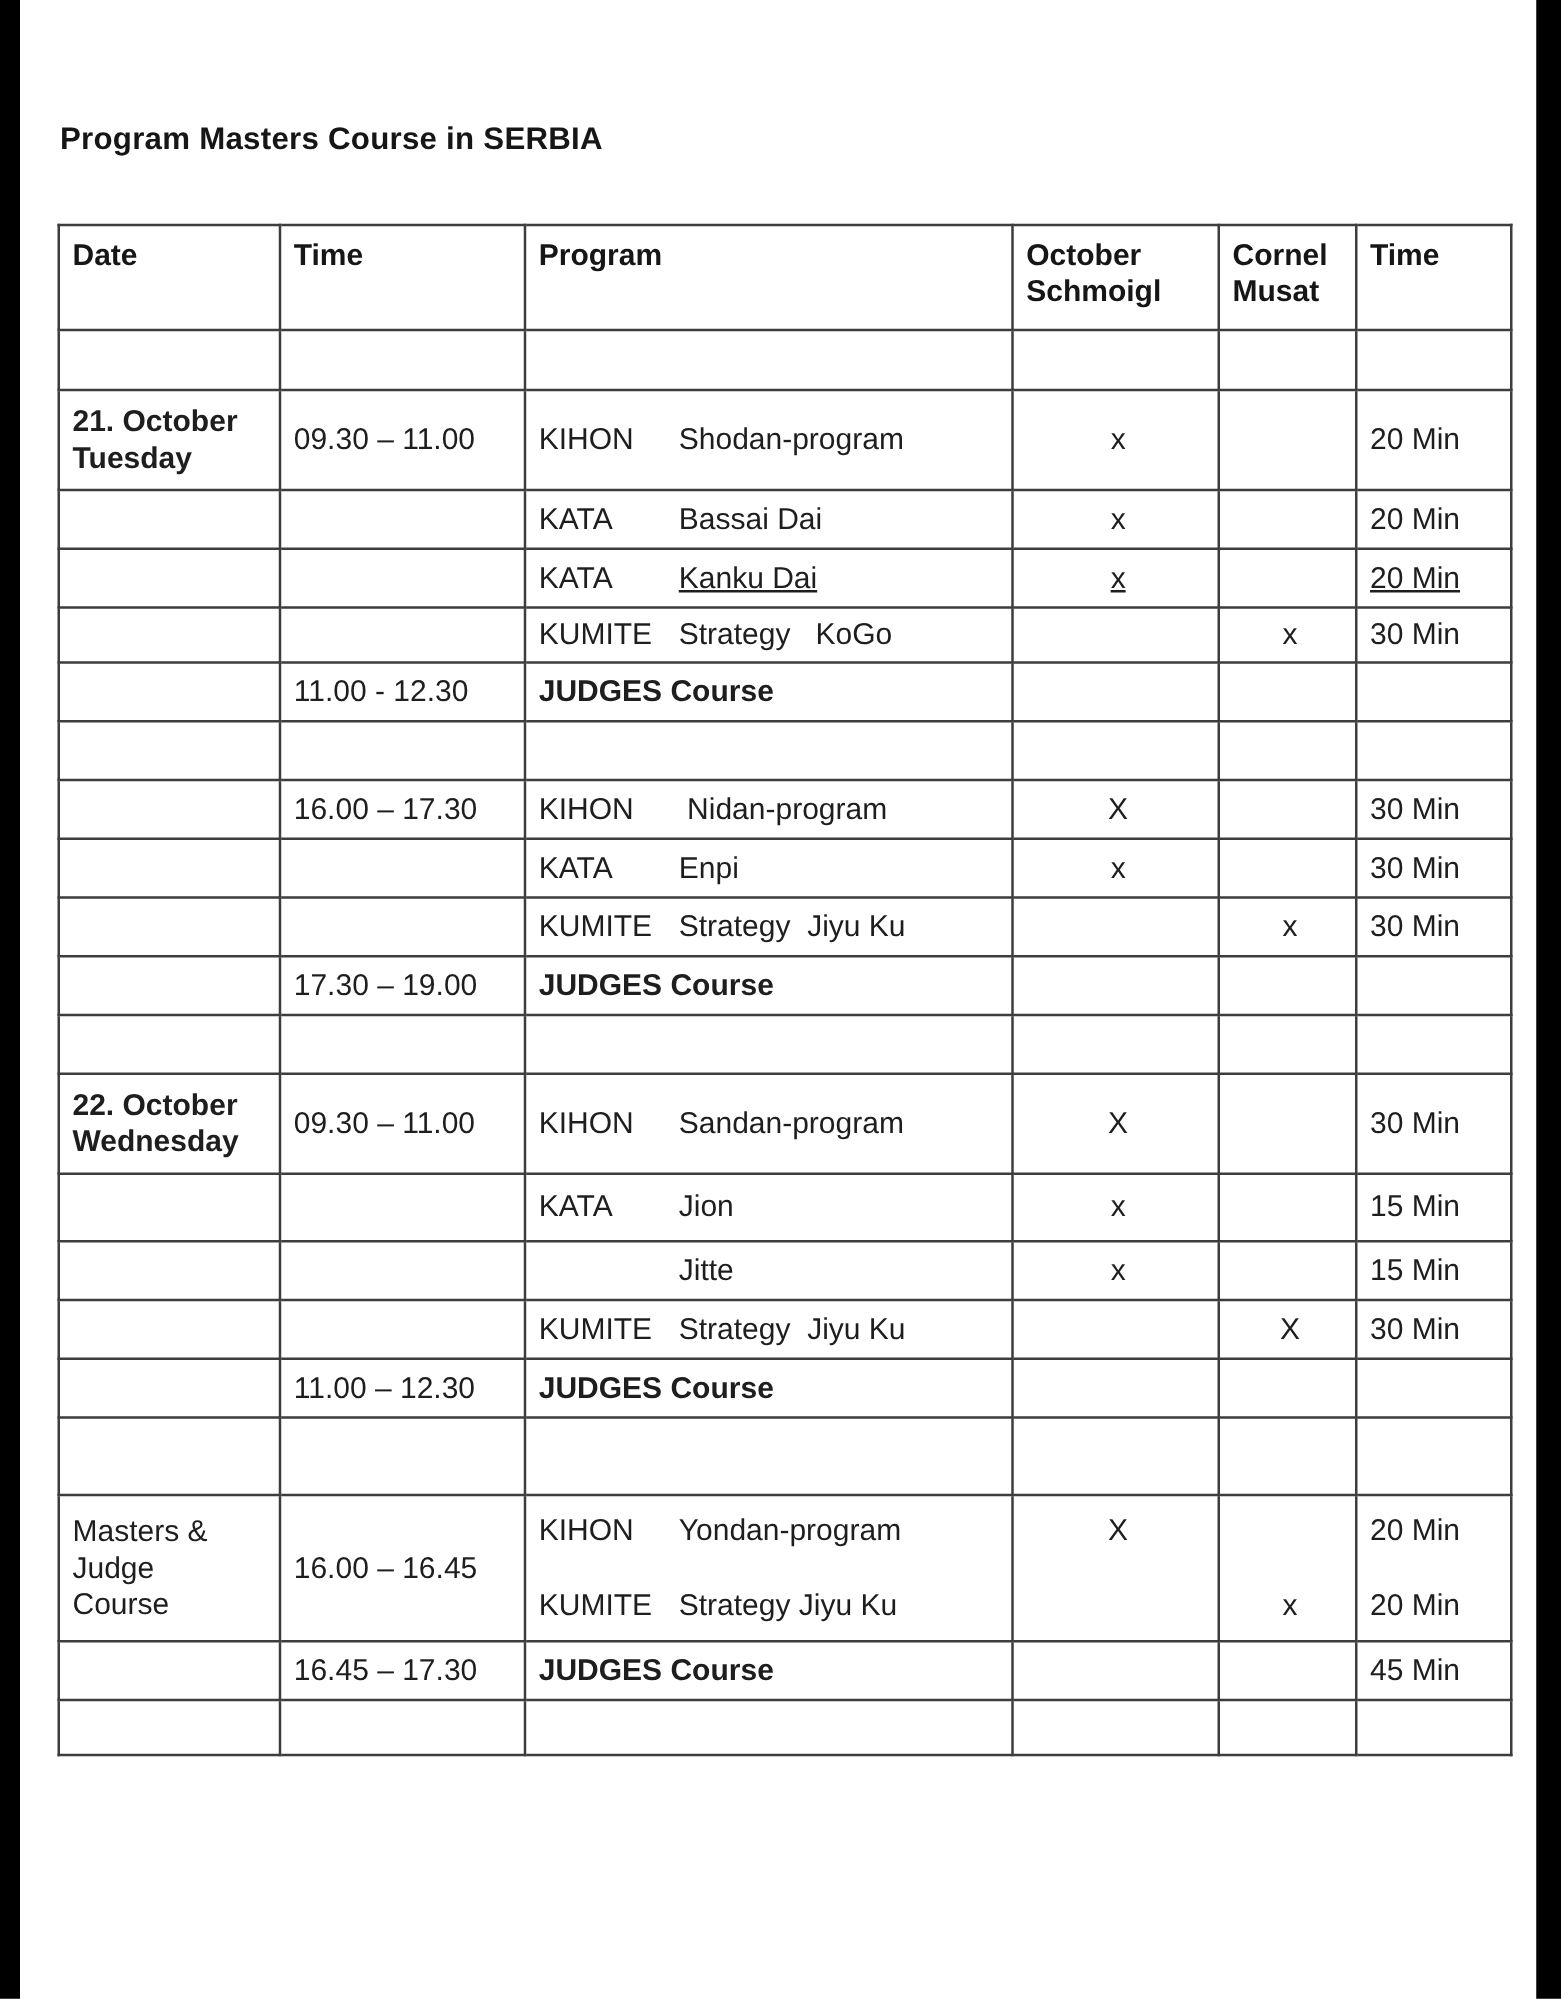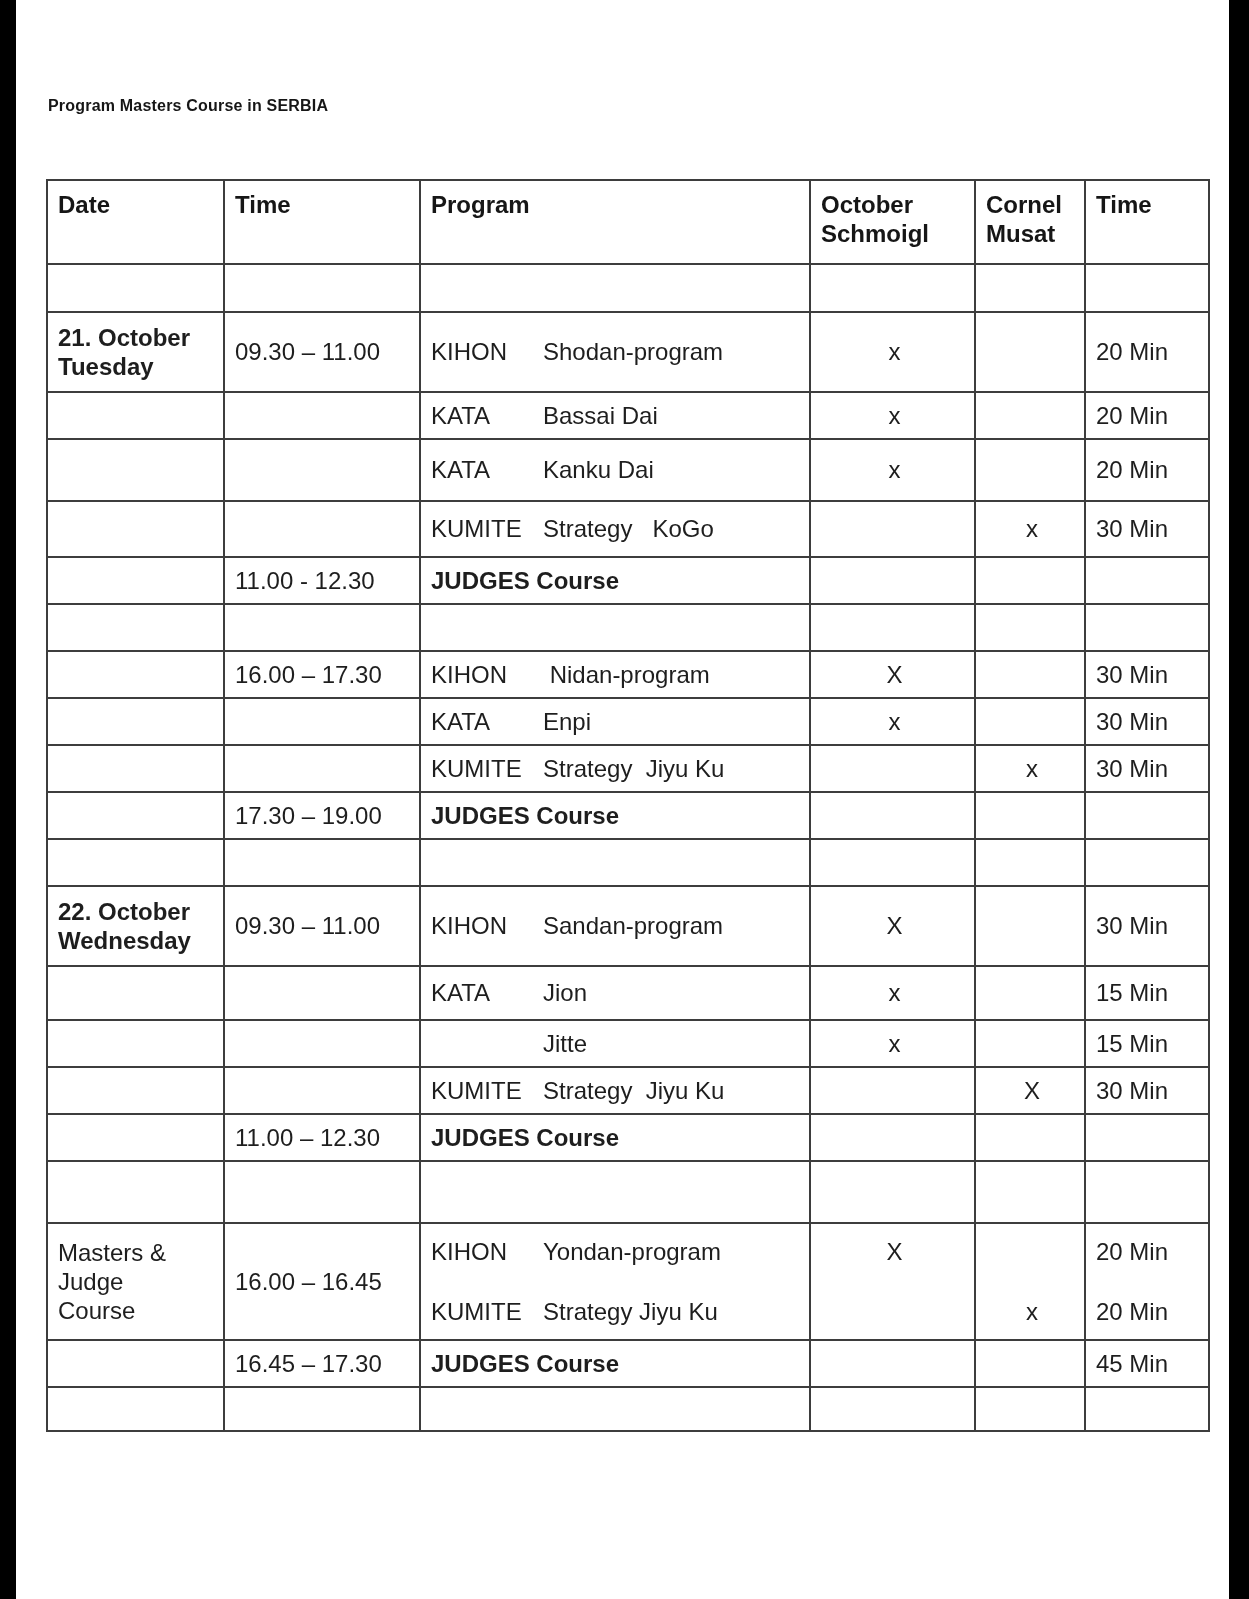--- a/index.html
+++ b/index.html
@@ -5,21 +5,21 @@
   html,body{margin:0;padding:0}
   body{
     width:1249px;height:1599px;position:relative;background:#ffffff;
     font-family:"Liberation Sans",sans-serif;color:#1e1e1e;overflow:hidden;
   }
   .bezel{position:absolute;top:0;height:1599px;background:#000}
   #bezel-left{left:0;width:16px}
   #bezel-right{left:1229px;width:20px}
   #title{
     position:absolute;left:48px;top:97px;margin:0;
-    font-size:16px;font-weight:bold;letter-spacing:.2px;color:#161616;
+    font-size:25px;font-weight:bold;letter-spacing:.2px;color:#161616;
   }
   #program-table{
     position:absolute;left:46px;top:179px;width:1162px;
     border-collapse:collapse;table-layout:fixed;
   }
   #program-table th,#program-table td{
     border:2px solid #3d3d3d;font-size:24px;line-height:1.22;
     padding:2px 6px 2px 10px;overflow:hidden;
   }
   #program-table thead tr{height:84px}
@@ -84,29 +84,29 @@
           <td class="c-dur">20 Min</td>
         </tr>
         <tr style="height: 47px;">
           <td class="c-date"></td>
           <td class="c-time"></td>
           <td class="c-prog"><span class="kwfix">KATA</span><span>Bassai Dai</span></td>
           <td class="mark">x</td>
           <td class="mark"></td>
           <td class="c-dur">20 Min</td>
         </tr>
-        <tr style="height: 62px;">
+        <tr style="height: 47px; text-decoration: underline;">
           <td class="c-date"></td>
           <td class="c-time"></td>
           <td class="c-prog"><span class="kwfix">KATA</span><span>Kanku Dai</span></td>
           <td class="mark">x</td>
           <td class="mark"></td>
           <td class="c-dur">20 Min</td>
         </tr>
-        <tr style="height: 56px; padding-left: 26px;">
+        <tr style="height: 44px; padding-left: 26px;">
           <td class="c-date"></td>
           <td class="c-time"></td>
           <td class="c-prog"><span class="kwfix">KUMITE</span><span>Strategy   KoGo</span></td>
           <td class="mark"></td>
           <td class="mark">x</td>
           <td class="c-dur">30 Min</td>
         </tr>
         <tr style="height: 47px;">
           <td class="c-date"></td>
           <td class="c-time">11.00 - 12.30</td>

